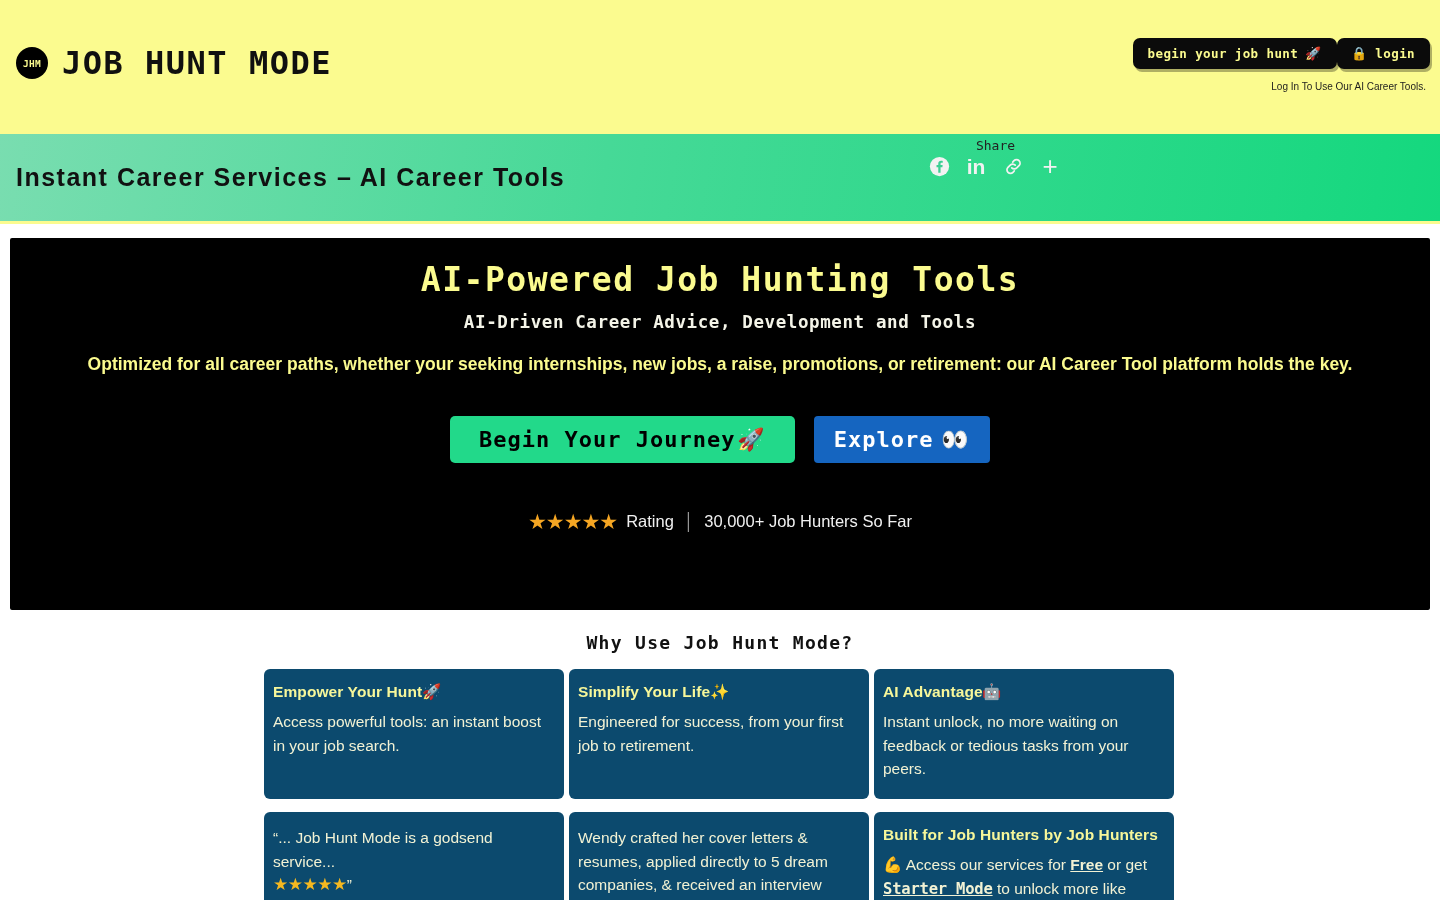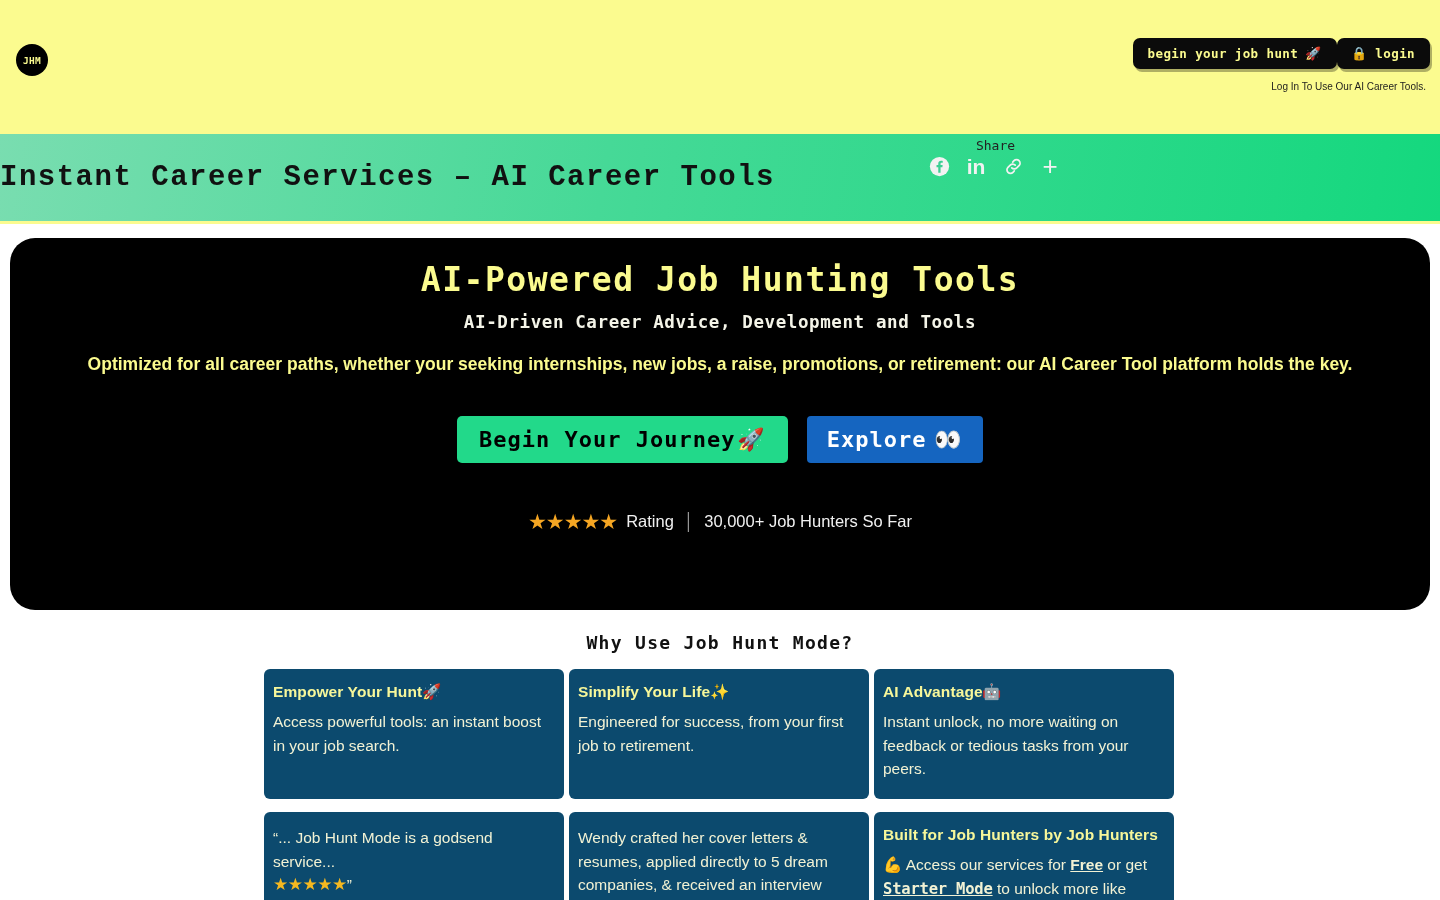--- a/index.html
+++ b/index.html
@@ -100,22 +100,23 @@
   .servicebar {
     position: relative;
     height: 90px;
     background: linear-gradient(100deg, #79ddb0 0%, #46d997 42%, #14d87e 100%);
     border-bottom: 3px solid #fbfb8f;
     display: flex;
     align-items: center;
   }
 
   .service-title {
-    font-family: Liberation Mono, monospace;
-    font-size: 29px;
+    margin-left: 16px;
+    font-family: Liberation Sans, sans-serif;
+    font-size: 25px;
     color: #111111;
     letter-spacing: 1.5px;
     white-space: nowrap;
   }
 
   .share-block {
     position: absolute;
     left: 930px;
     top: 4px;
     display: flex;
@@ -170,21 +171,21 @@
     height: 46px;
     border: 2px solid #ae8a33;
     border-radius: 8px;
     background: rgba(255,255,255,0.07);
   }
 
   
   .hero {
     margin: 14px 10px 0 10px;
     background: #000000;
-    border-radius: 25px;
+    border-radius: 2px;
     height: 372px;
     padding: 22px 20px 0 20px;
     text-align: center;
     position: relative;
   }
 
   .hero-title {
     font-family: "DejaVu Sans Mono", monospace;
     font-size: 33px;
     font-weight: bold;
@@ -221,21 +222,21 @@
 
   .cta-primary {
     background: #22d98a;
     color: #000000;
     font-family: "DejaVu Sans Mono", monospace;
     font-size: 22px;
     font-weight: bold;
     letter-spacing: 1px;
     border: none;
     border-radius: 5px;
-    padding: 11px 22px;
+    padding: 11px 29px;
     cursor: pointer;
     display: inline-flex;
     align-items: flex-end;
     gap: 2px;
   }
 
   .cta-secondary {
     background: #1565c0;
     color: #ffffff;
     font-family: "DejaVu Sans Mono", monospace;
@@ -339,20 +340,21 @@
     font-family: "DejaVu Sans Mono", monospace;
     letter-spacing: -0.2px;
   }
 </style>
 </head>
 <body>
 
 <header class="topbar">
   <div class="brand">
     <div class="brand-logo">JHM</div>
+    <div class="brand-name">JOB HUNT MODE</div>
   </div>
 
   <div class="top-right">
     <div class="top-actions">
       <button class="pill-btn">
         <span>begin your job hunt</span>
         <span class="emoji">🚀</span>
       </button>
       <button class="pill-btn">
         <span class="emoji">🔒</span>

